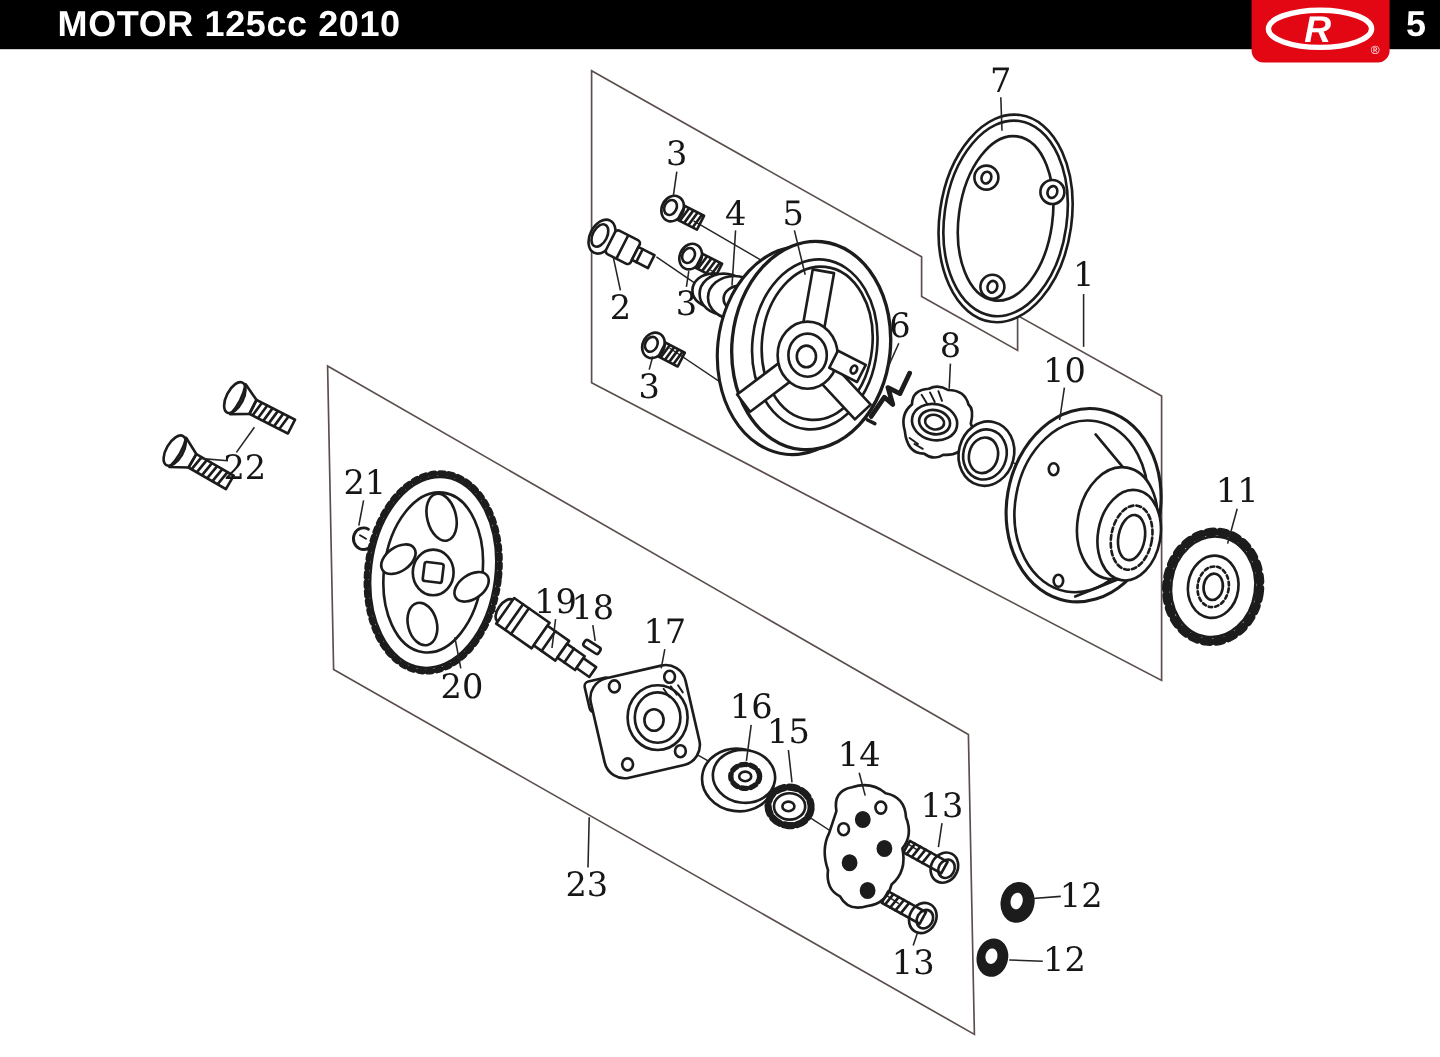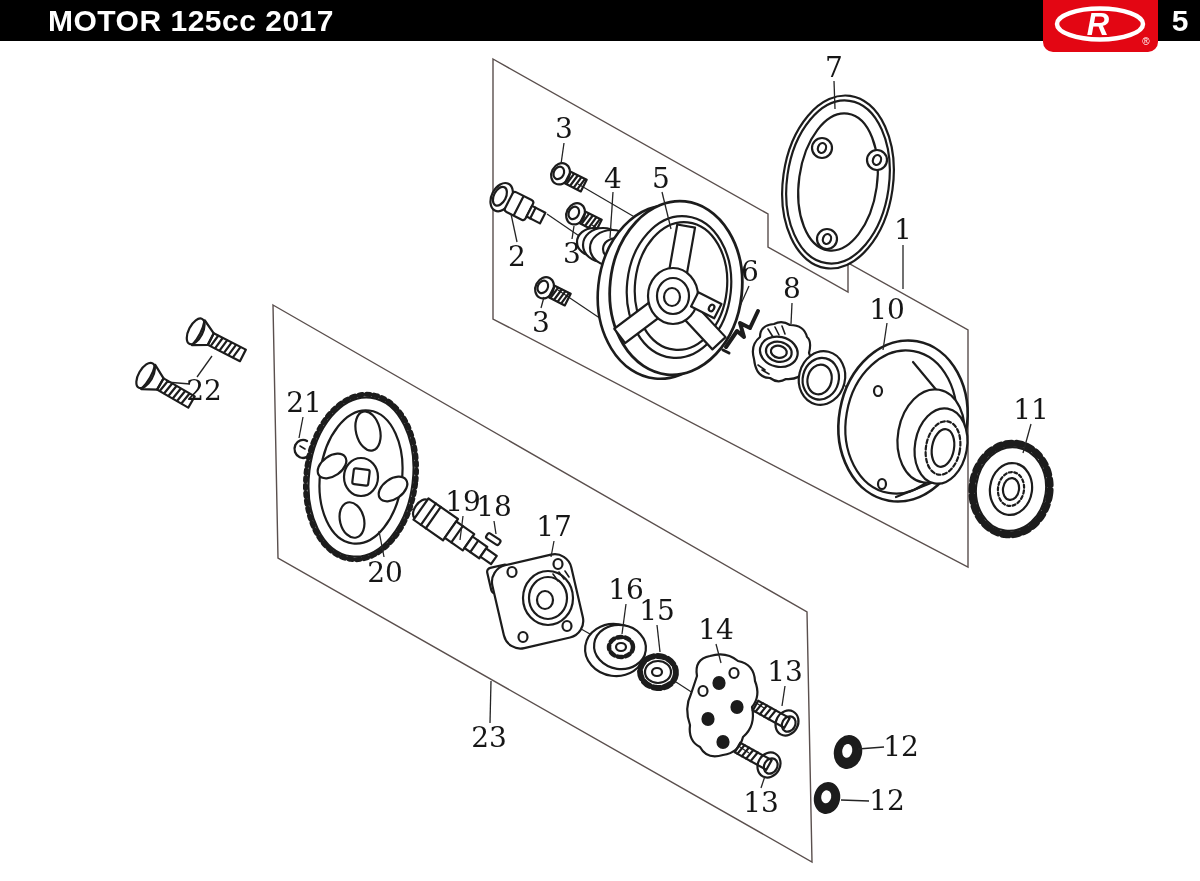--- a/index.html
+++ b/index.html
@@ -33,21 +33,21 @@
   .frame{fill:none;stroke:var(--frame,#5a4f4d);stroke-width:1.4;}
   #axis line{stroke:var(--leader,#242424);stroke-width:1.2;}
   .leader{stroke:var(--leader,#242424);stroke-width:1.3;}
   .lbl{font-family:"DejaVu Serif","Liberation Serif",serif;font-size:28px;
        fill:#161616;text-anchor:middle;}
 </style>
 </head>
 <body>
 
 <div class="topbar"></div>
-<div class="title">MOTOR 125cc 2017</div>
+<div class="title">MOTOR 125cc 2010</div>
 <div class="logo-tab">
   <svg width="112" height="50" viewBox="0 0 112 50">
     <ellipse cx="55" cy="23" rx="43" ry="15.5" fill="none" stroke="#ffffff" stroke-width="4.5"></ellipse>
     <text x="53" y="34" text-anchor="middle" font-size="31" font-weight="bold" font-style="italic" fill="#ffffff" font-family="Liberation Sans, sans-serif">R</text>
     <text x="101" y="44" text-anchor="middle" font-size="10" fill="#ffffff" font-family="Liberation Sans, sans-serif">®</text>
   </svg>
 </div>
 <div class="pagenum">5</div>
 
 <svg id="diagram" width="1200" height="881" viewBox="0 0 1200 881">

